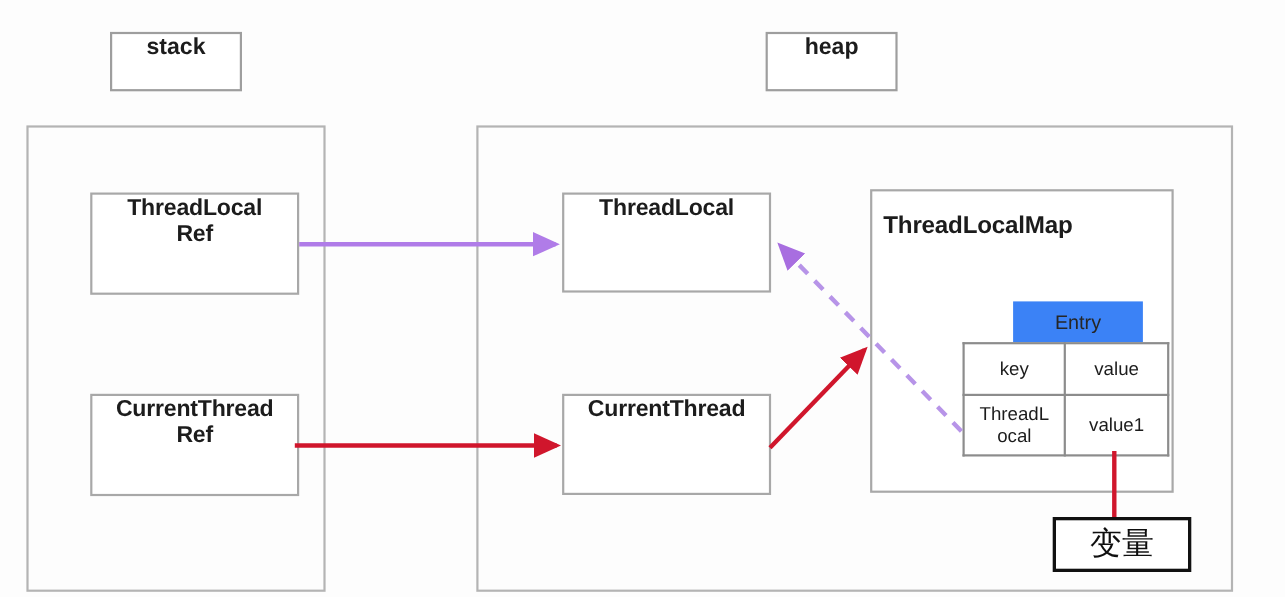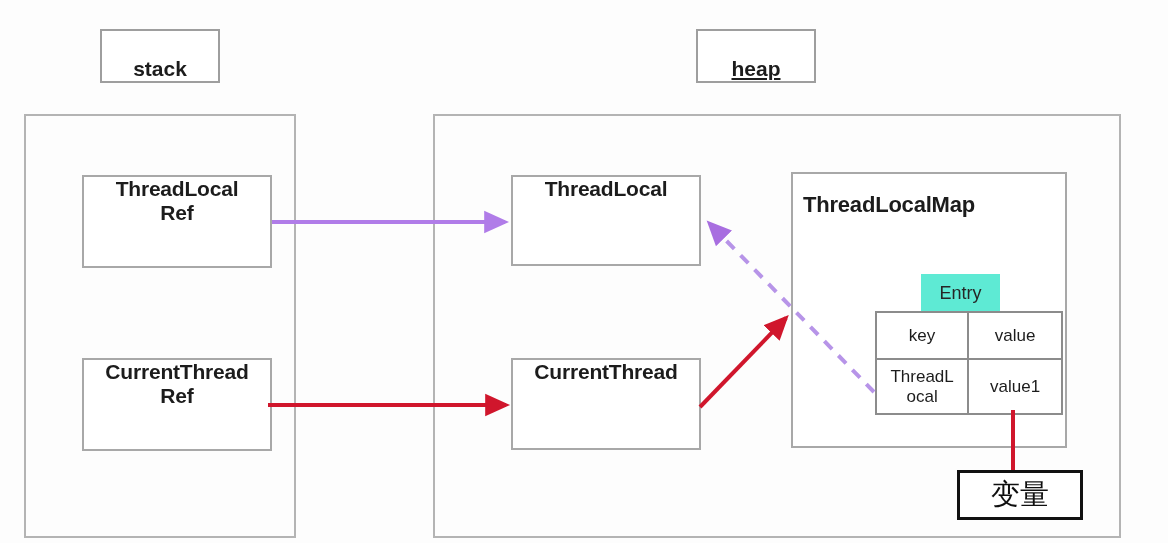--- a/index.html
+++ b/index.html
@@ -37,40 +37,40 @@
     position: absolute;
     background: transparent;
     border: 2px solid #b4b4b4;
     z-index: 1;
   }
   .tag-box {
     position: absolute;
     background: #ffffff;
     border: 2px solid #9e9e9e;
     display: flex;
-    align-items: flex-end;
+    align-items: flex-start;
     justify-content: center;
     font-weight: bold;
     font-size: 21px;
     color: #1c1c1c;
     z-index: 4;
   }
   .node-label {
     font-weight: bold;
     font-size: 21px;
     line-height: 1.16;
     letter-spacing: -0.2px;
   }
   
   #stack-tag      { left: 100px; top: 29px;  width: 120px; height: 54px; }
   #stack-region   { left: 24px;  top: 114px; width: 272px; height: 424px; }
   #tl-ref-box     { left: 82px;  top: 175px; width: 190px; height: 93px; }
   #ct-ref-box     { left: 82px;  top: 358px; width: 190px; height: 93px; }
   
-  #heap-tag       { left: 696px; top: 29px;  width: 120px; height: 54px; text-decoration: underline; }
+  #heap-tag       { left: 696px; top: 29px;  width: 120px; height: 54px; }
   #heap-region    { left: 433px; top: 114px; width: 688px; height: 424px; }
   #tl-box         { left: 511px; top: 175px; width: 190px; height: 91px; }
   #ct-box         { left: 511px; top: 358px; width: 190px; height: 92px; }
   
   #tlm-box {
     position: absolute;
     left: 791px; top: 172px; width: 276px; height: 276px;
     background: #ffffff;
     border: 2px solid #a8a8a8;
     z-index: 2;
@@ -78,22 +78,22 @@
   #tlm-title {
     position: absolute;
     left: 10px; top: 18px;
     font-weight: bold;
     font-size: 22px;
     color: #1c1c1c;
     letter-spacing: -0.2px;
   }
   #entry-header {
     position: absolute;
-    left: 921px; top: 274px; width: 79px; height: 38px;
-    background: #5eead4;
+    left: 921px; top: 274px; width: 118px; height: 38px;
+    background: #3b82f6;
     display: flex; align-items: center; justify-content: center;
     font-size: 18px;
     color: #262626;
     z-index: 4;
   }
   #entry-table {
     position: absolute;
     left: 875px; top: 311px; width: 188px; height: 102px;
     z-index: 5;
     border-collapse: collapse;

